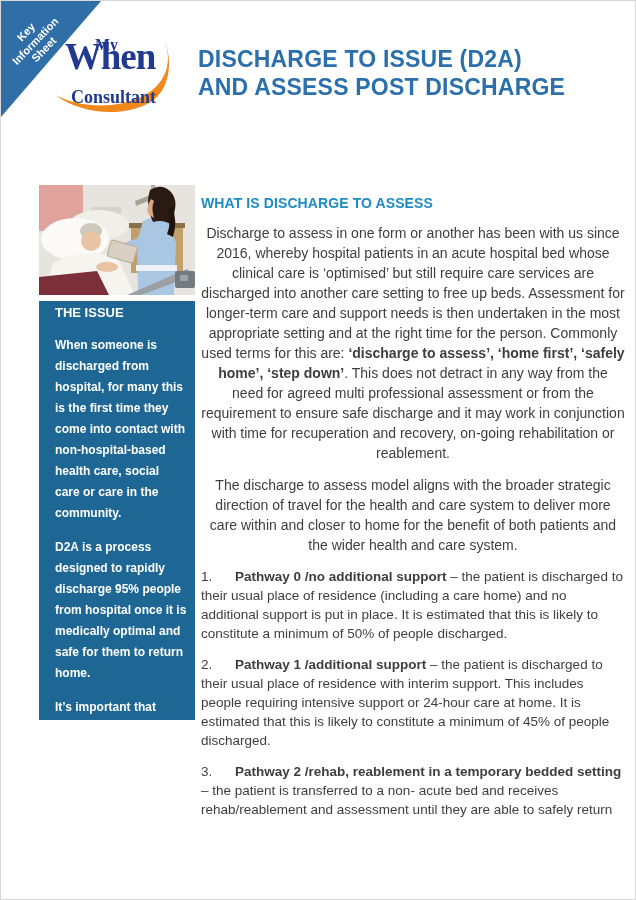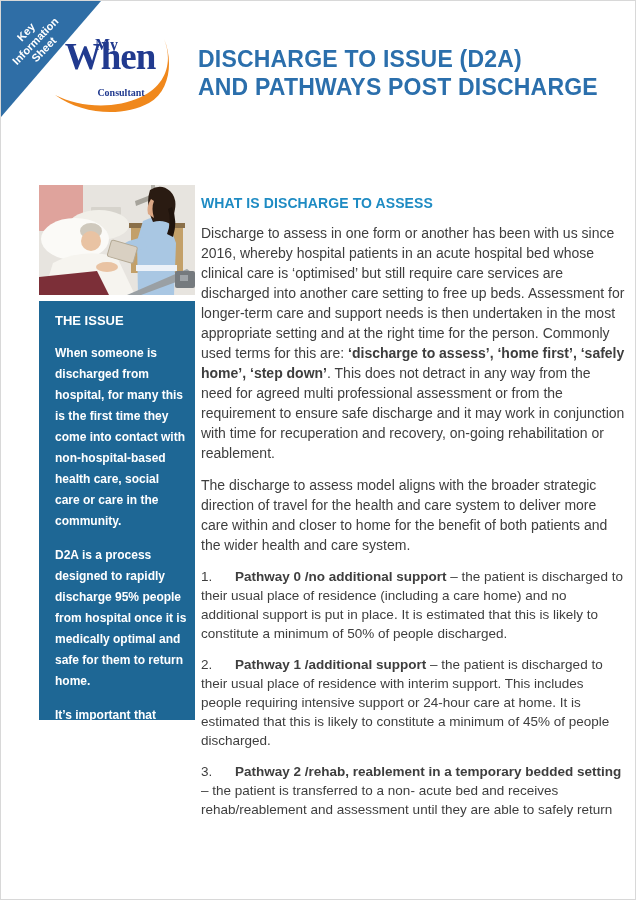--- a/index.html
+++ b/index.html
@@ -27,56 +27,56 @@
   .logo-my {
     position:absolute; left:58px; top:7px; color:var(--logo-navy,#213a8f);
     font-family:"Liberation Serif", serif; font-weight:bold; font-size:16px;
   }
   .logo-care {
     position:absolute; left:18px; top:8px; width:110px; text-align:center;
     color:var(--logo-navy,#213a8f); font-family:"Liberation Serif", serif;
     font-weight:bold; font-size:37px; line-height:40px; letter-spacing:-1px;
   }
   .logo-consultant {
-    position:absolute; left:34px; top:58px; width:100px; text-align:center;
+    position:absolute; left:34px; top:58px; width:100px; 
     color:var(--logo-navy,#213a8f); font-family:"Liberation Serif", serif;
-    font-weight:bold; font-size:10px;
+    font-weight:bold; font-size:18px;
   }
 
   
   .doc-title {
     position:absolute; left:197px; top:44px; width:430px;
     color:var(--title-blue,#2b6fac); font-weight:bold;
     font-size:23px; line-height:28px; letter-spacing:0.2px;
   }
 
   
   .photo {
     position:absolute; left:38px; top:184px; width:156px; height:110px;
     overflow:hidden; background:#e7e4df;
   }
   .issue-box {
     position:absolute; left:38px; top:300px; width:156px; height:419px;
     background:var(--sidebar-blue,#1e6795); color:#ffffff;
-    box-sizing:border-box; padding:12px 8px 14px 16px;
+    box-sizing:border-box; padding:4px 8px 14px 16px;
   }
   .issue-heading { margin:0 0 15px 0; font-size:13px; font-weight:bold; }
   .issue-box p { margin:0 0 13px 0; font-size:12px; font-weight:bold; line-height:21px; }
 
   
   .main-col {
     position:absolute; left:200px; top:178px; width:424px;
     color:var(--body-text,#3e3e3e);
   }
   .sec-h {
     margin:14px 0 12px 0; font-size:14px; font-weight:bold;
     color:var(--heading-blue,#1e8bc3); letter-spacing:0.1px;
   }
   .sec-h:first-child { margin-top:16px; }
-  .body-p { margin:0 0 12px 0; font-size:14px; line-height:20px; }
+  .body-p { margin:0 0 12px 0; font-size:14px; line-height:20px;text-align:center; }
   .li-p  { margin:0 0 12px 0; font-size:13.5px; line-height:19px; }
   .li-num { display:inline-block; width:34px; }
   .body-p b, .li-p b { font-weight:bold; }
 </style>
 </head>
 <body>
 
 <div class="page">
 
   <div class="corner-banner">
@@ -91,21 +91,21 @@
     <svg class="logo-swoosh" viewBox="0 0 142 86" aria-hidden="true">
       <path d="M127,10 C136,32 130,56 104,68 C76,81 42,78 18,66 C46,86 86,88 112,74 C134,62 136,30 127,10 Z" fill="#f0881c"></path>
     </svg>
     <span class="logo-my">My</span>
     <div class="logo-care">When</div>
     <div class="logo-consultant">Consultant</div>
   </div>
 
   <div class="doc-title">
     <div>DISCHARGE TO ISSUE (D2A)</div>
-    <div>AND PATHWAYS POST DISCHARGE</div>
+    <div>AND ASSESS POST DISCHARGE</div>
   </div>
 
   <div class="photo">
     <svg viewBox="0 0 156 110" width="156" height="110" aria-hidden="true">
       <rect x="0" y="0" width="156" height="110" fill="#e7e4df"></rect>
       <rect x="-8" y="-10" width="52" height="56" rx="10" fill="#dfa39c"></rect>
       <rect x="52" y="22" width="30" height="8" rx="1" fill="#d6d3cc"></rect>
       <rect x="60" y="33" width="10" height="7" fill="#c7c4bd"></rect>
       <rect x="112" y="0" width="4" height="40" fill="#b4b1a9"></rect>
       <polygon points="96,16 122,6 122,11 97,21" fill="#a6a39b"></polygon>

